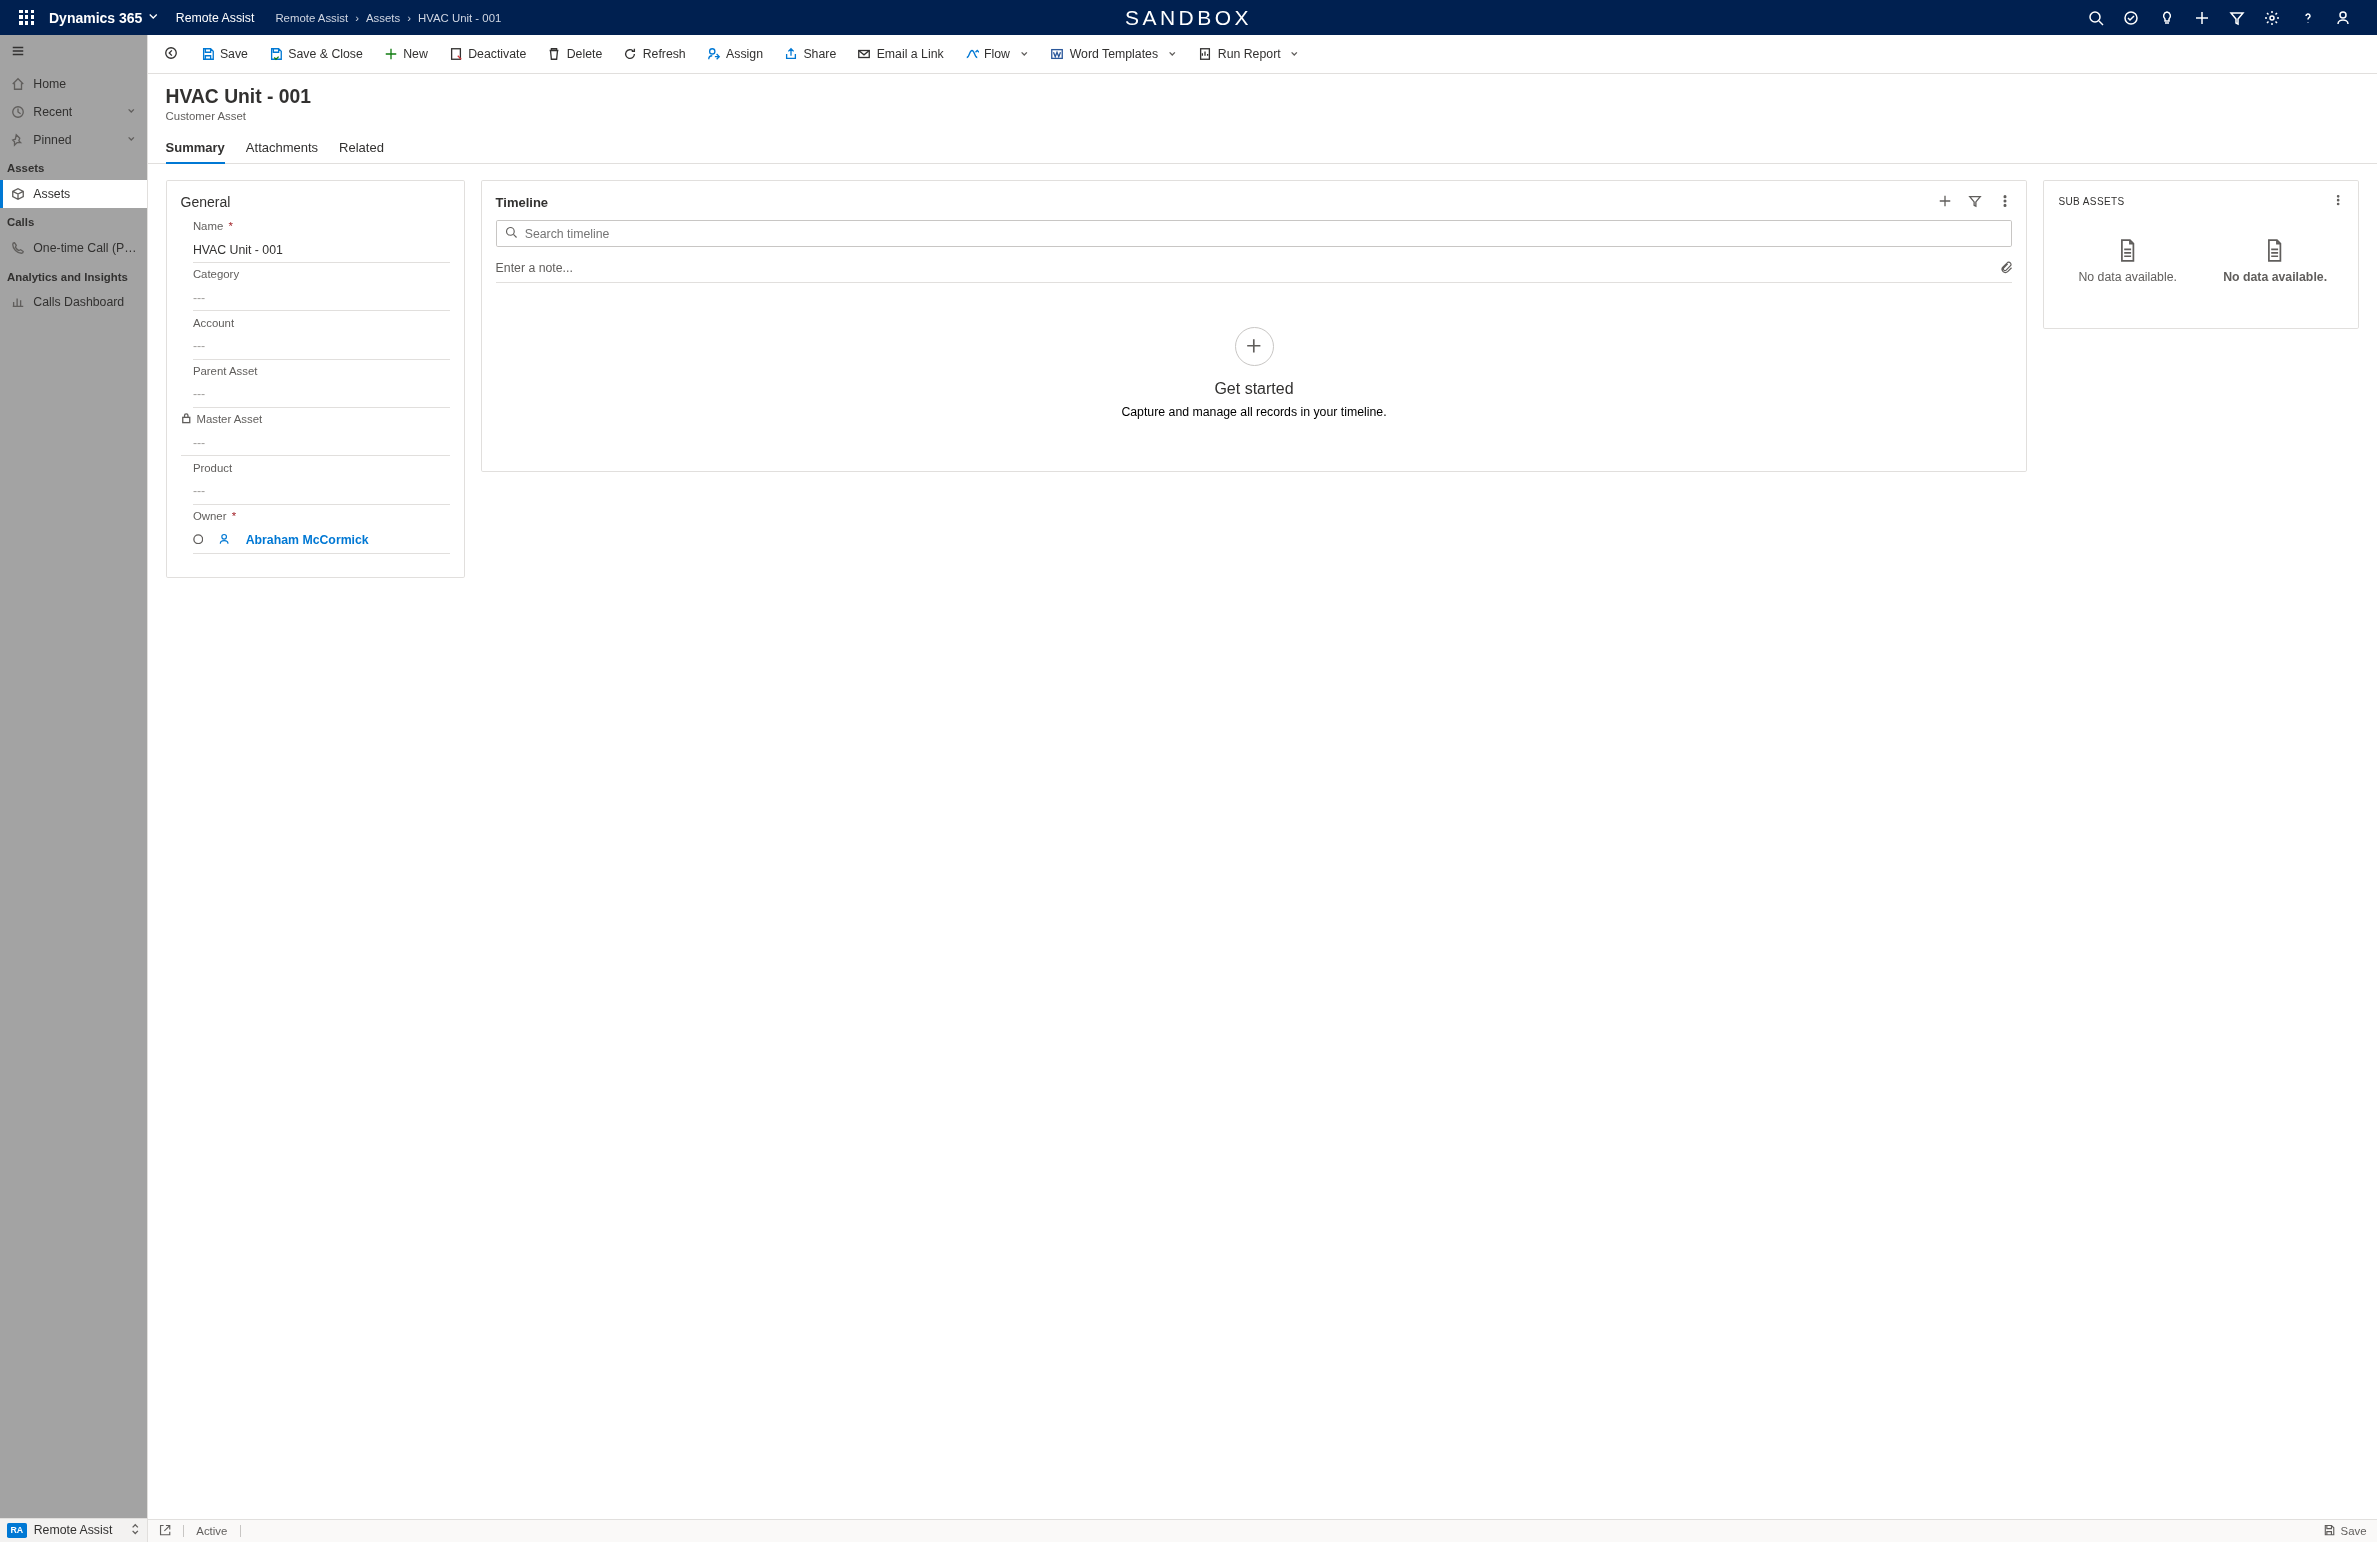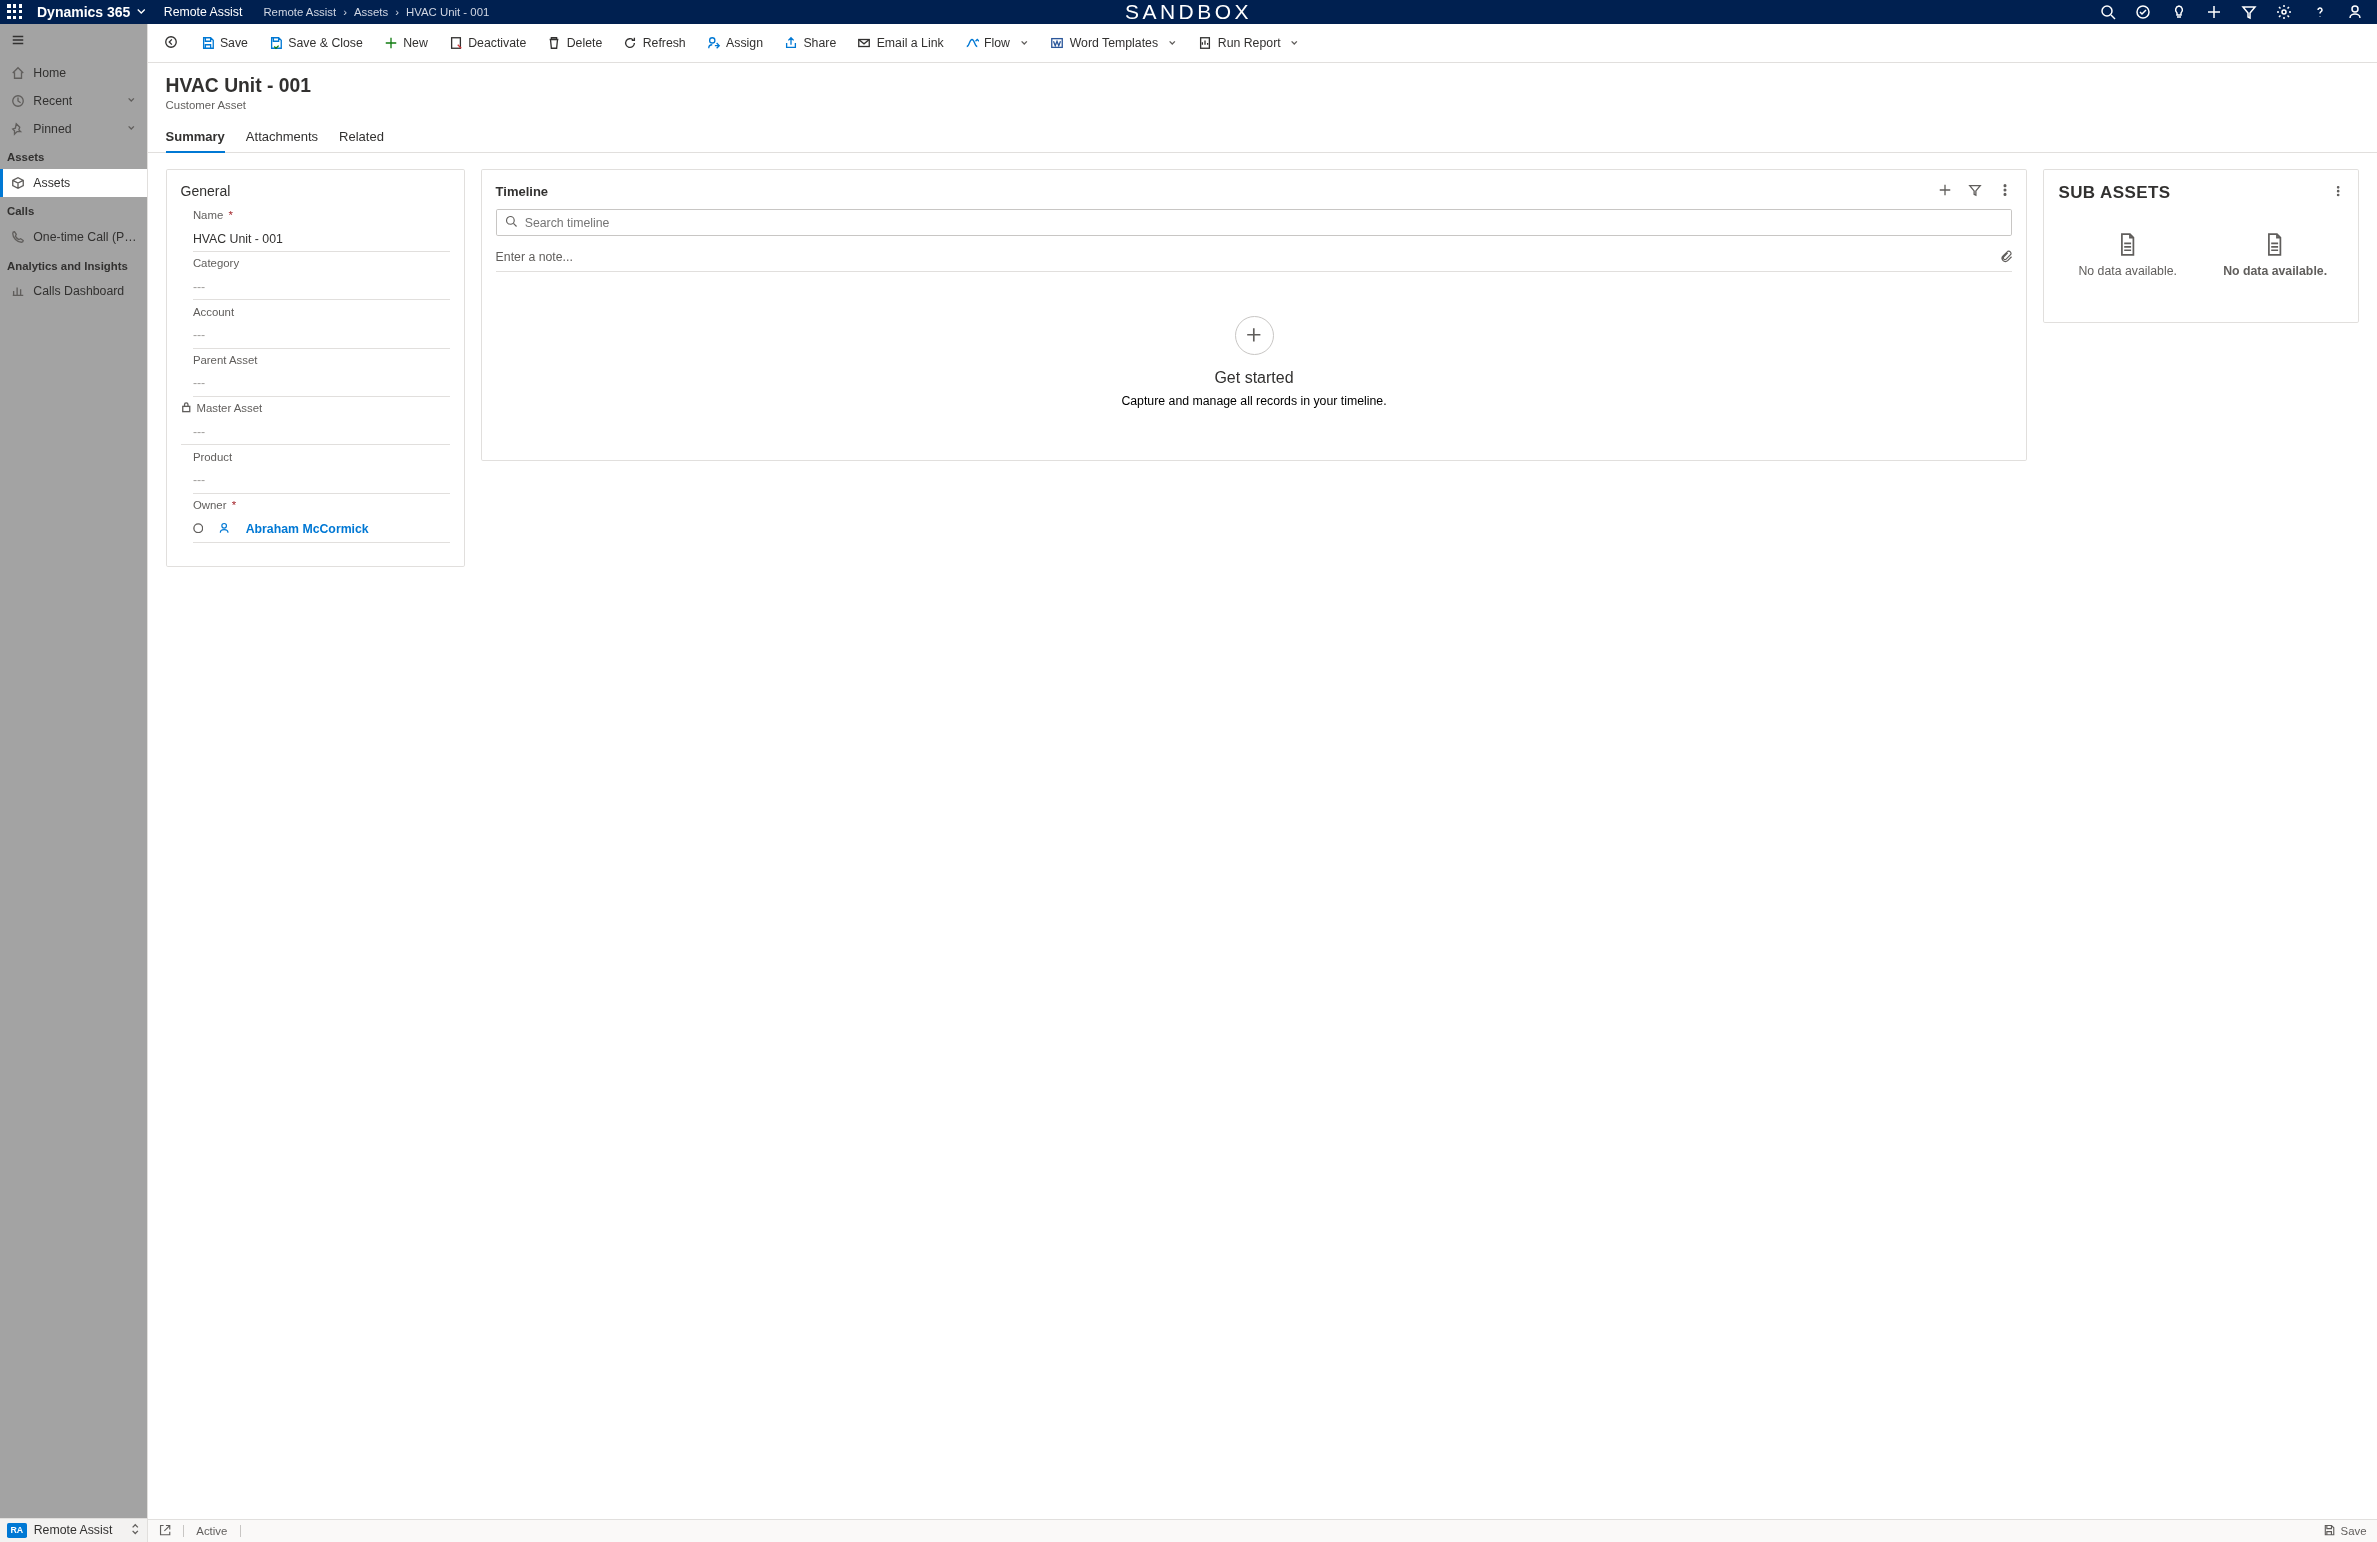--- a/index.html
+++ b/index.html
@@ -9,24 +9,24 @@
   color: #323130;
   background: #fff;
   overflow: hidden;
 }
 .app { display: flex; flex-direction: column; height: 100vh; }
 
 
 .topbar {
   background: #002050;
   color: #fff;
-  height: 24px;
+  height: 35px;
   display: flex;
   align-items: center;
-  padding: 0 7px;
+  padding: 0 19px;
   position: relative;
 }
 .waffle {
   width: 16px; height: 16px;
   display: grid;
   grid-template-columns: repeat(3, 1fr);
   grid-template-rows: repeat(3, 1fr);
   gap: 1.8px;
   margin-right: 14px;
   cursor: pointer;
@@ -137,21 +137,21 @@
 .card {
   border: 0.9px solid #e1dfdd;
   border-radius: 1.8px;
   background: #fff;
 }
 .card-general { width: 299px; padding: 12.3px 14px 17.6px 14px; }
 .card-timeline { flex: 1; min-width: 369px; padding: 12.3px 14px 35px 14px; }
 .card-subassets { width: 316px; padding: 12.3px 14px 35px 14px; }
 
 .card-title { font-size: 14px; font-weight: 400; color: #323130; margin-bottom: 10.5px; }
-.card-title.sub { font-size: 17px; font-weight: 700; letter-spacing: 0.4px; color: #323130; text-transform: uppercase; }
+.card-title.sub { font-size: 10px; font-weight: 400; letter-spacing: 0.4px; color: #323130; text-transform: uppercase; }
 
 .field { margin-bottom: 5.3px; padding-left: 12.3px; }
 .field-label { font-size: 11.4px; color: #605e5c; margin-bottom: 5.3px; display: flex; align-items: center; gap: 5.3px; }
 .field-label .req { color: #a4262c; }
 .field-value {
   font-size: 12.3px;
   padding: 5.3px 0;
   border-bottom: 0.9px solid #e1dfdd;
   min-height: 24.6px;
 }

